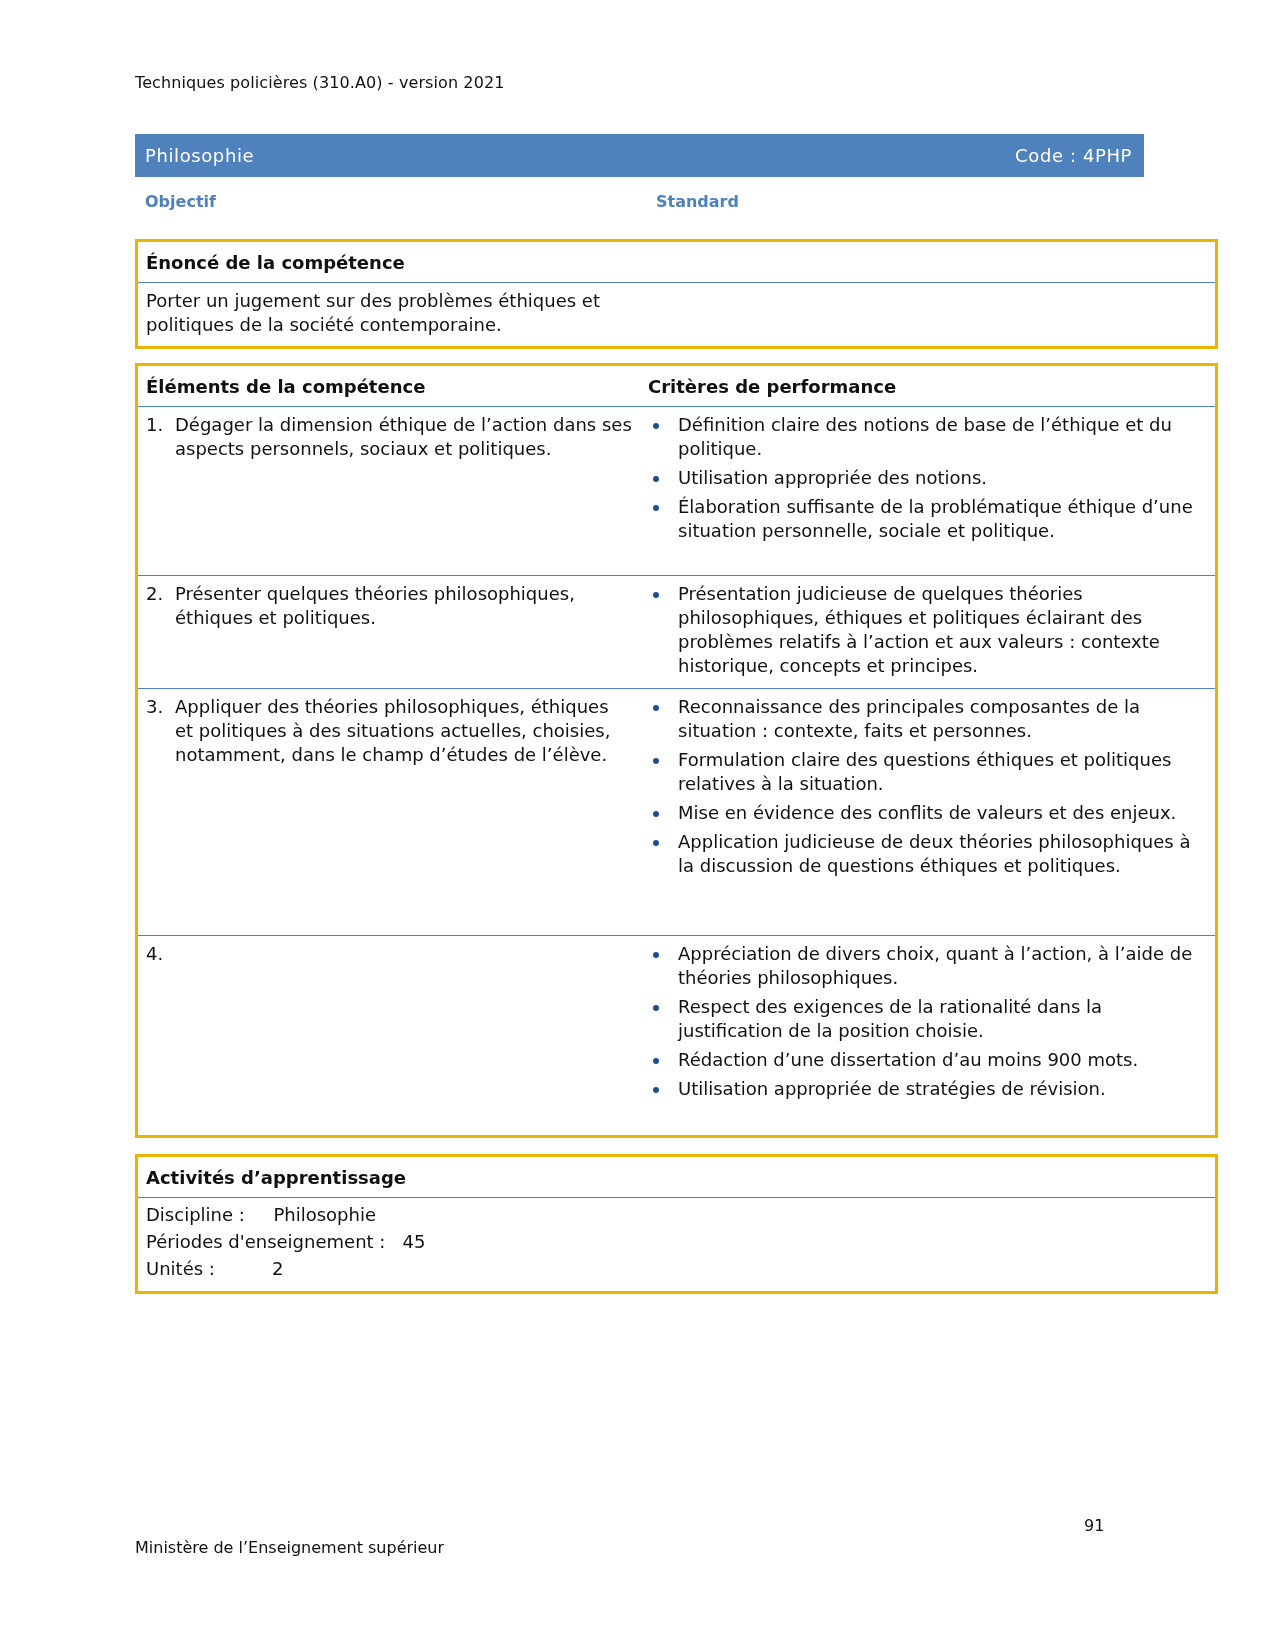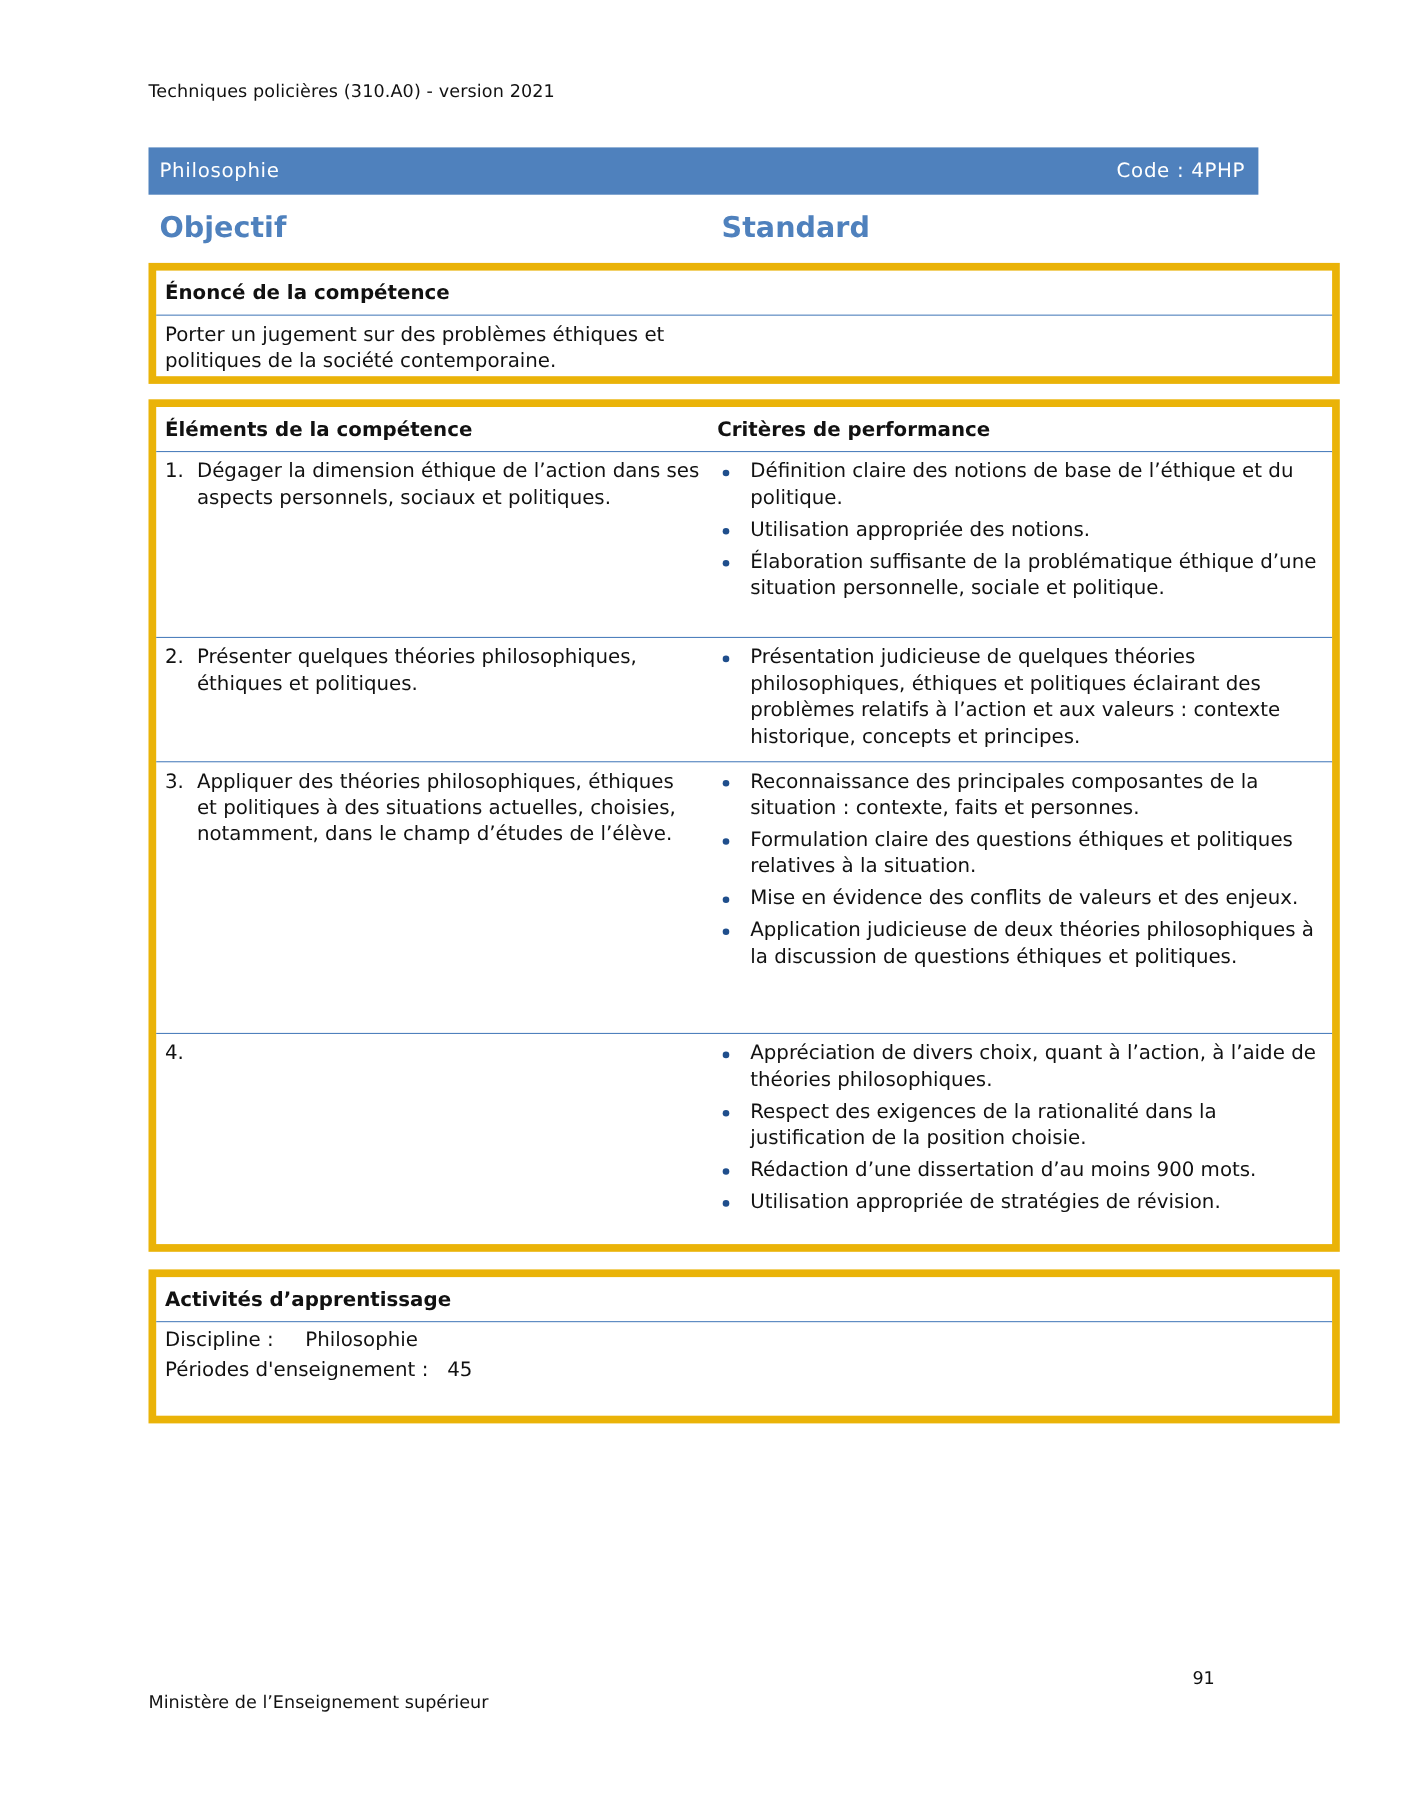--- a/index.html
+++ b/index.html
@@ -13,28 +13,28 @@
   }
   .title-bar {
     position: absolute; left: 135px; top: 134px; width: 1009px; height: 43px;
     background: #4f81bd; color: #ffffff;
     display: flex; align-items: center; justify-content: space-between;
     box-sizing: border-box; padding: 0 12px 0 10px;
     font-size: 18px; letter-spacing: 0.6px;
   }
   .col-titles {
     position: absolute; left: 135px; top: 190px; width: 1009px; height: 36px;
-    color: #4f81bd; font-weight: bold; font-size: 26px;
+    color: #4f81bd; font-weight: bold; font-size: 16px;
   }
   .col-titles .obj { position: absolute; left: 10px; top: 2px; }
   .col-titles .std { position: absolute; left: 521px; top: 2px; }
 
   .box {
     position: absolute; left: 135px; width: 1083px;
-    border: 7px solid #eab308; box-sizing: border-box; background: #fff;
+    border: 3px solid #eab308; box-sizing: border-box; background: #fff;
   }
   .box .hdr {
     font-weight: bold; font-size: 18px; padding: 10px 8px 9px 8px;
     border-bottom: 1.5px solid #4f81bd;
   }
   .box .body { font-size: 18px; line-height: 24px; padding: 6px 8px 3px 8px; }
 
   .enonce { top: 239px; height: 110px; }
   .enonce .body { width: 480px; }
 
@@ -184,17 +184,21 @@
   <div class="hdr">Activités d’apprentissage</div>
   <div class="body">
     <div class="kv">
       <span class="k">Discipline :     </span>
       <span class="v">Philosophie</span>
     </div>
     <div class="kv">
       <span class="k">Périodes d'enseignement :   </span>
       <span class="v">45</span>
     </div>
+    <div class="kv">
+      <span class="k">Unités :          </span>
+      <span class="v">2</span>
+    </div>
   </div>
 </div>
 
 <div class="page-num">91</div>
 <div class="running-footer">Ministère de l’Enseignement supérieur</div>
 
 </body></html>

